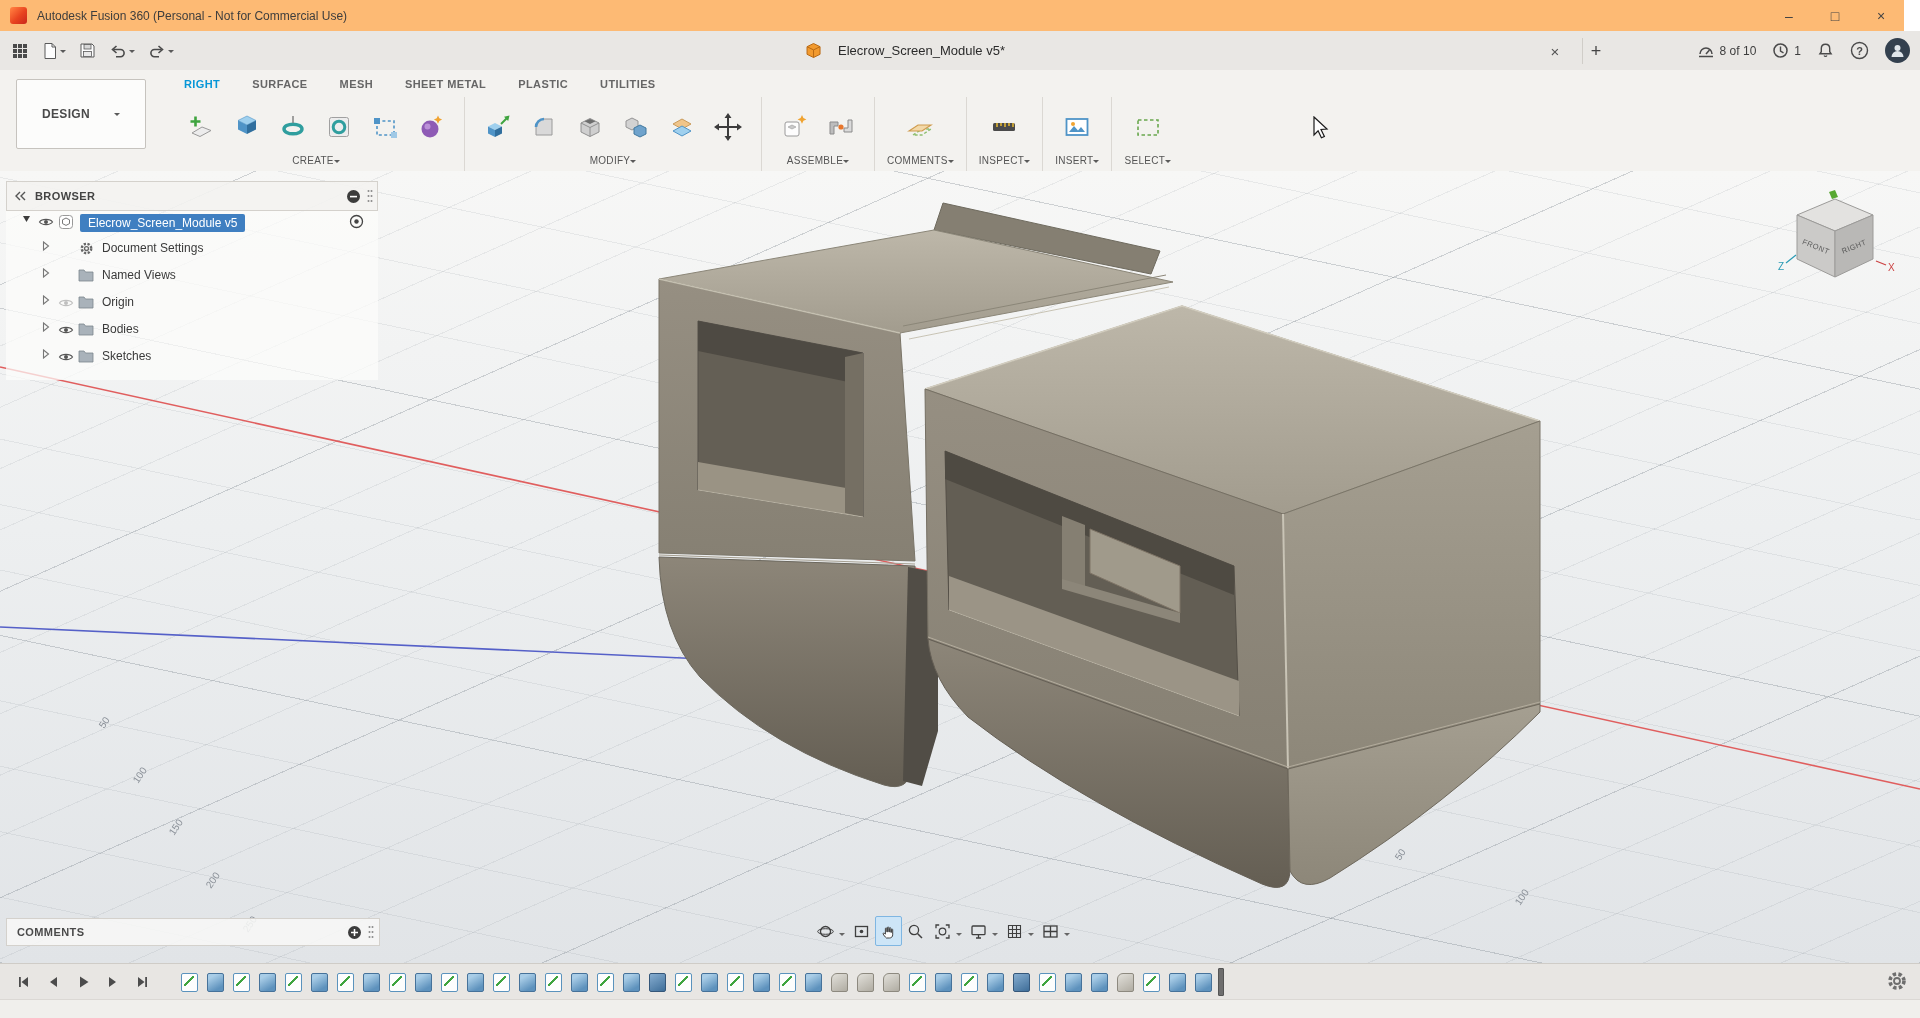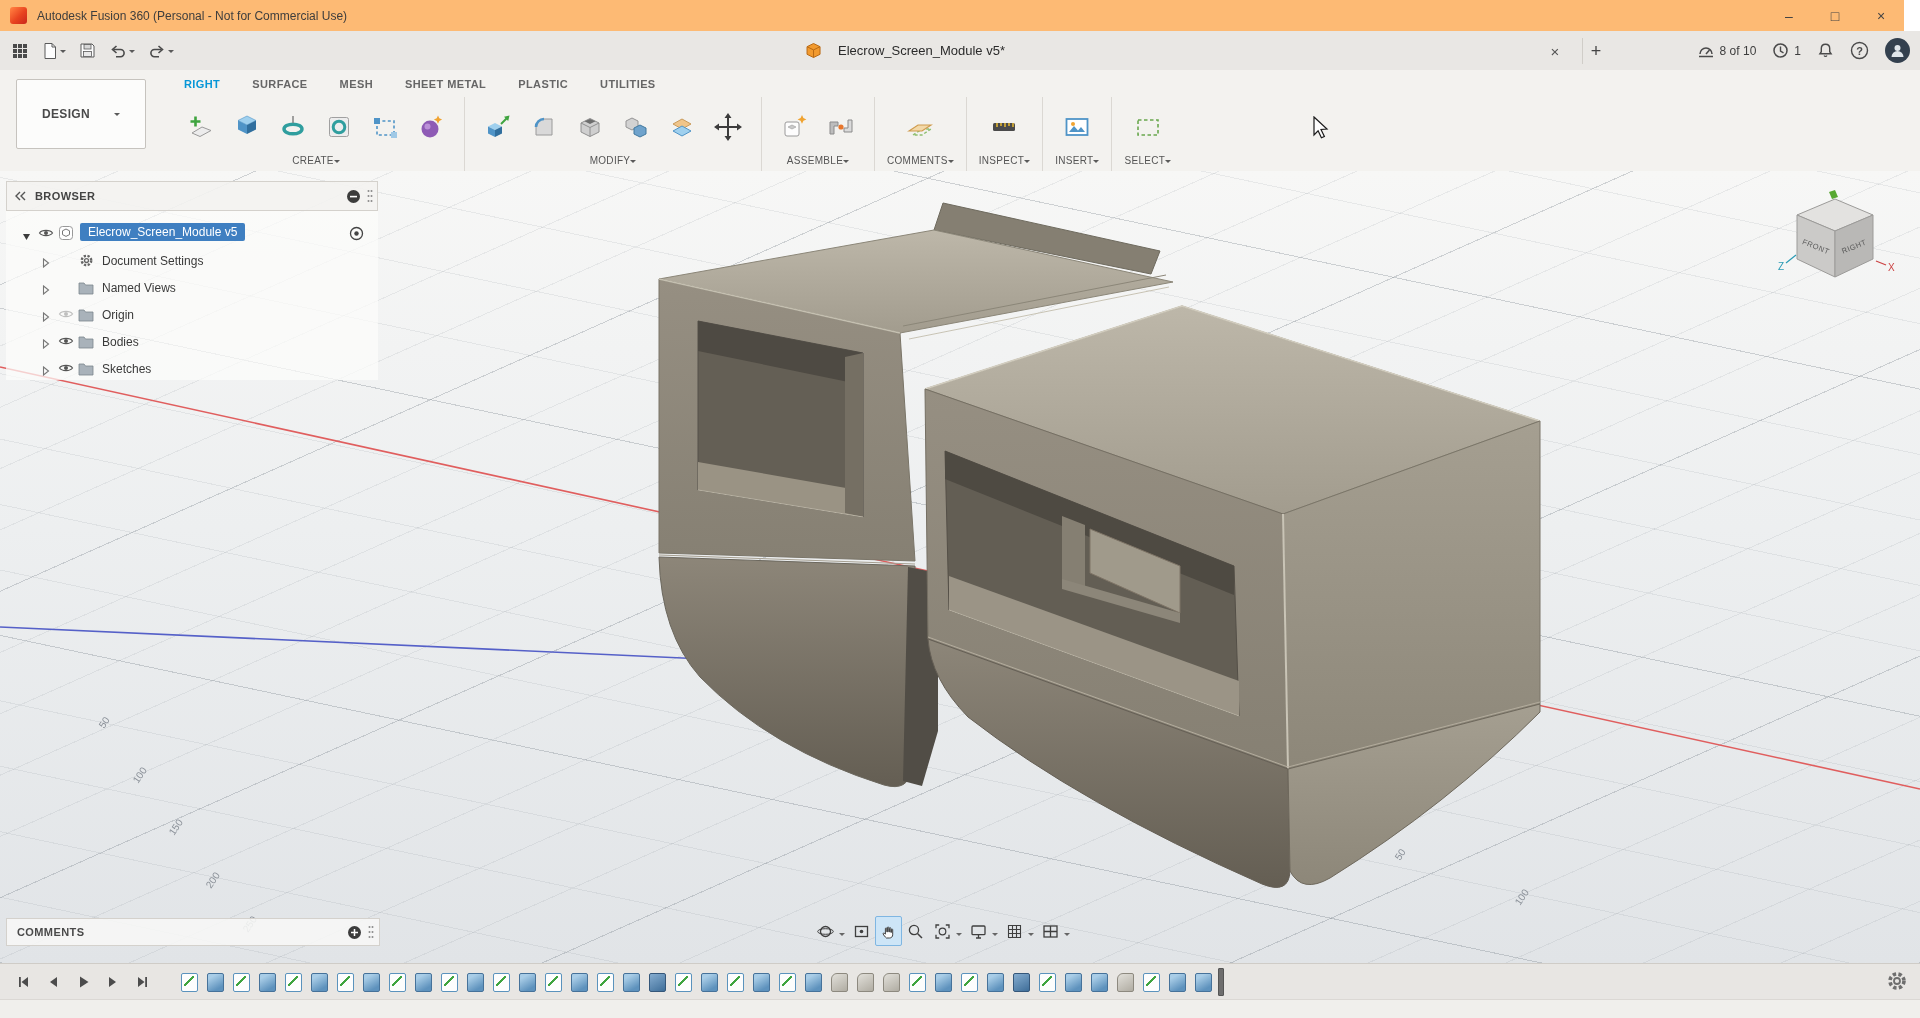--- a/index.html
+++ b/index.html
@@ -58,21 +58,21 @@
   .scene{position:absolute;left:0;top:0;}
   .grid-num{fill:#8a9098;font-size:10px;}
 
   
   .browser{position:absolute;left:6px;top:10px;width:372px;z-index:5;}
   .browser-header{height:28px;display:flex;align-items:center;background:rgba(243,242,240,.92);
                   border:1px solid #d4d1cc;color:#444;}
   .browser-header .bh-title{font-size:11px;font-weight:bold;letter-spacing:.4px;margin-left:8px;}
   .bh-right{margin-left:auto;display:flex;align-items:center;gap:6px;margin-right:4px;}
   .tree{background:rgba(252,252,251,.72);padding:3px 0 4px;}
-  .tree-row{height:27px;display:flex;align-items:flex-end;font-size:12px;color:#3a3a3a;padding-left:10px;}
+  .tree-row{height:27px;display:flex;align-items:flex-start;font-size:12px;color:#3a3a3a;padding-left:10px;}
   .tree-row .slot{width:20px;display:flex;align-items:center;justify-content:center;flex:none;}
   .root-label{background:#3f7fc1;color:#fff;padding:2px 8px;border-radius:2px;margin-left:4px;font-size:12px;}
   .row-label{margin-left:6px;}
   .dim{opacity:.35;}
   .tree-row .row-end{margin-left:auto;margin-right:14px;display:flex;align-items:center;}
 
   
   .comments{position:absolute;left:6px;top:747px;width:372px;height:26px;background:rgba(247,247,246,.88);
             border:1px solid #d4d1cc;display:flex;align-items:center;z-index:5;}
   .comments-label{font-size:11px;font-weight:bold;color:#4a4a4a;letter-spacing:.4px;margin-left:10px;}

